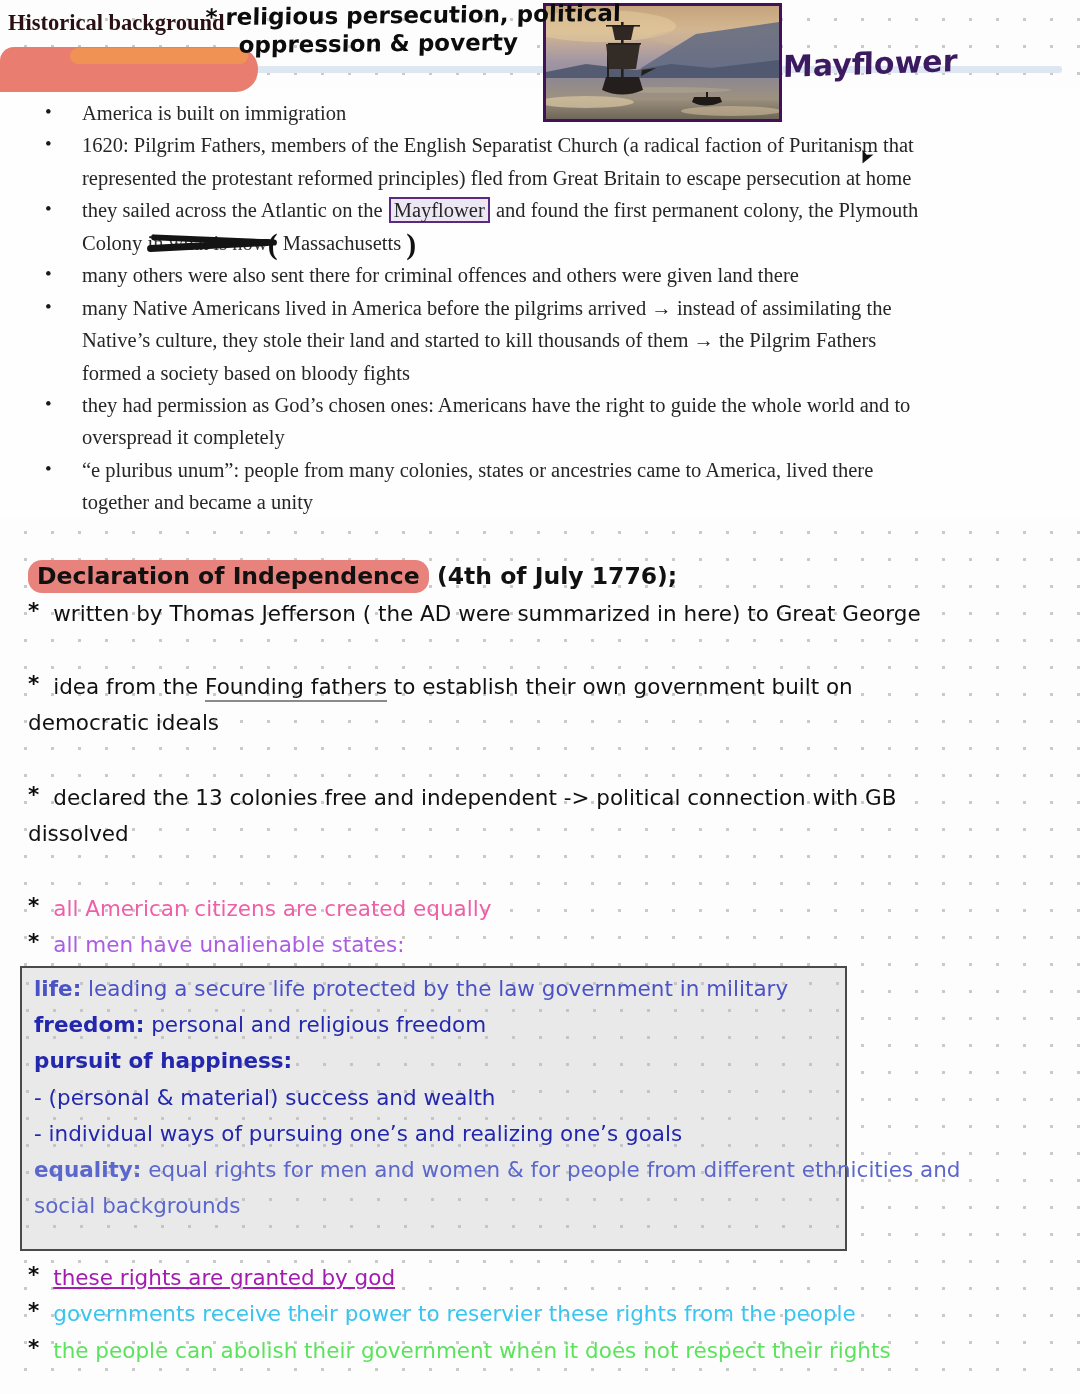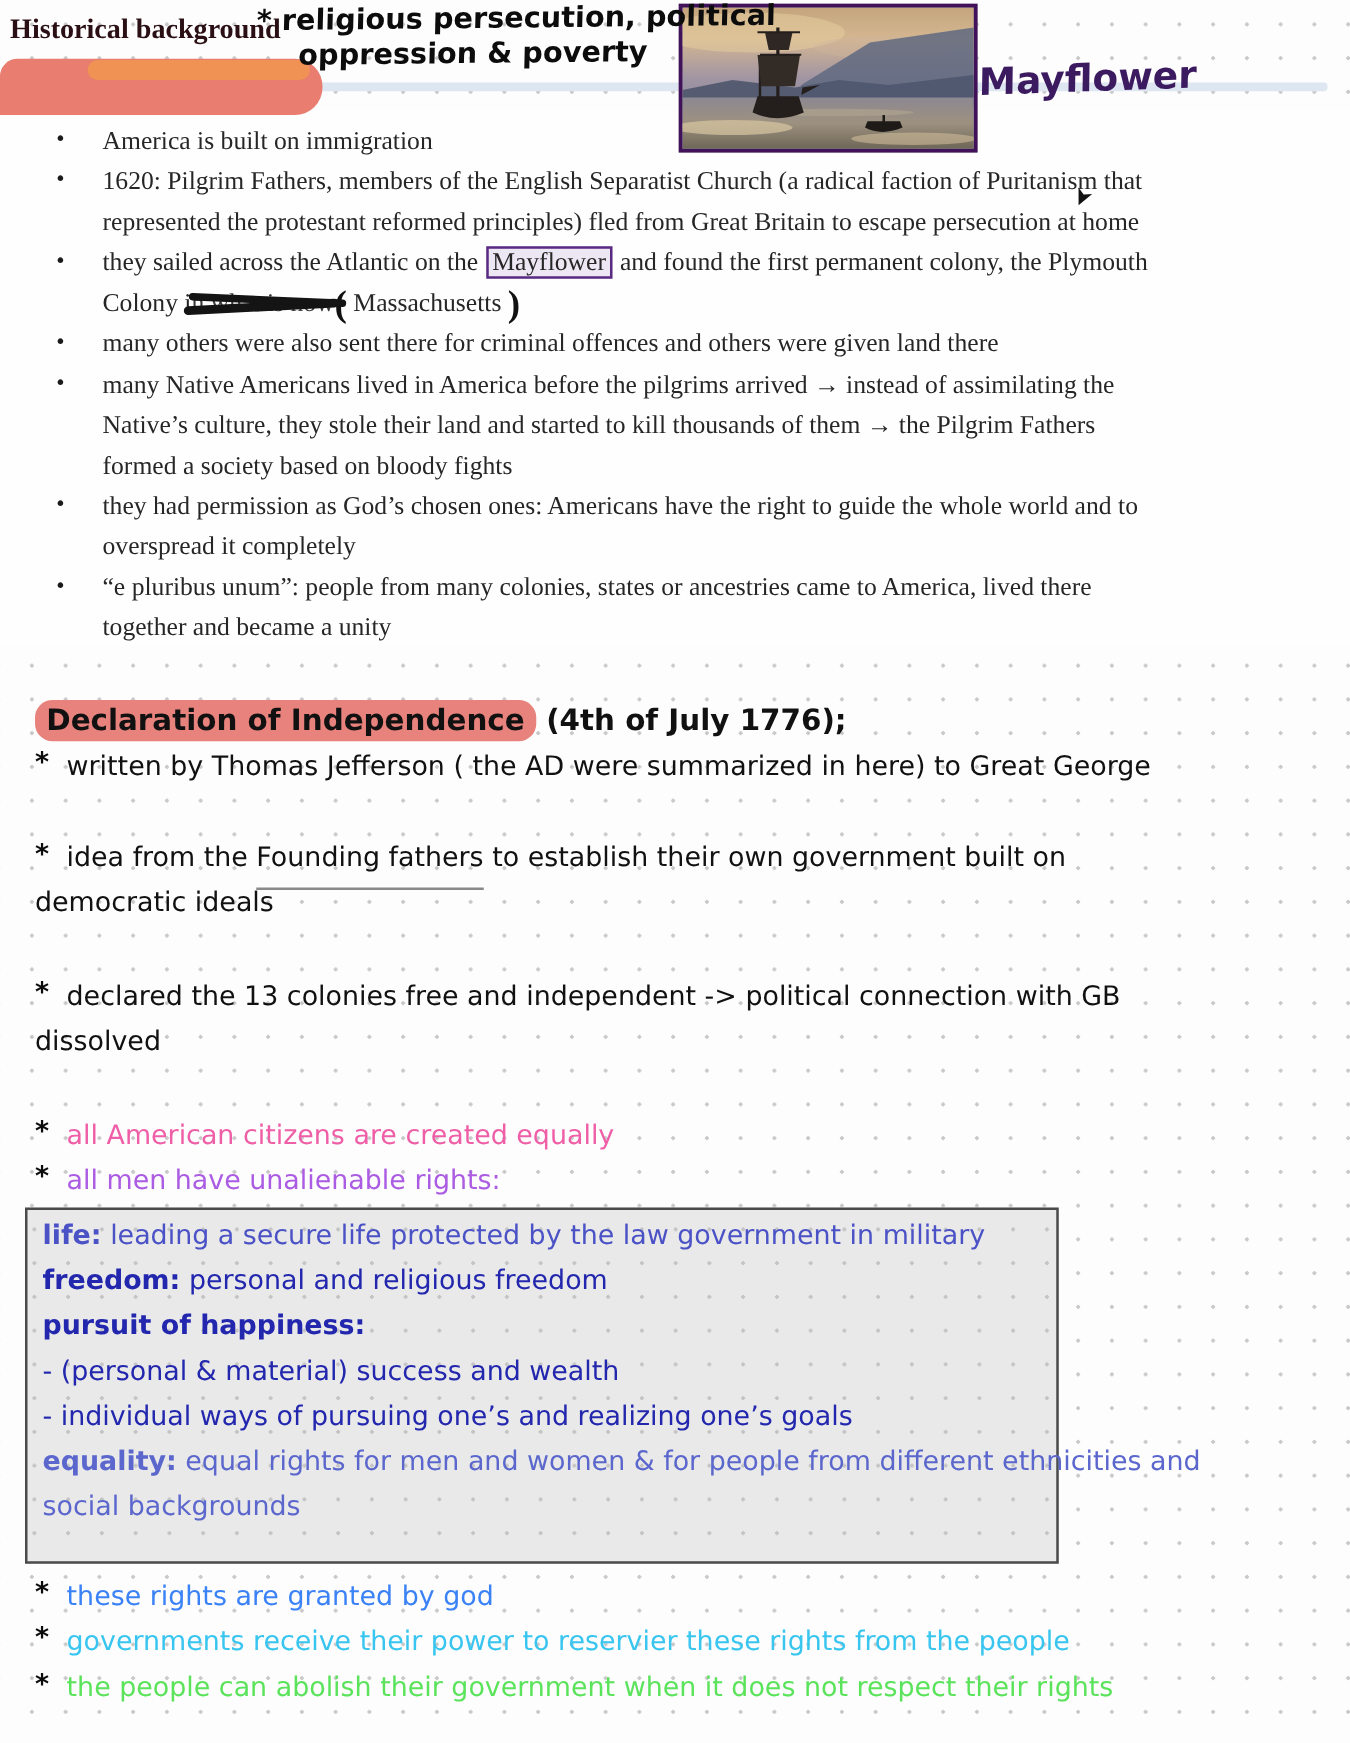--- a/index.html
+++ b/index.html
@@ -82,21 +82,21 @@
   }
   .decl .para{position:absolute;left:0;white-space:nowrap;}
   .decl-head{top:0;font-weight:bold;font-size:23.5px;}
   .decl-head .hl-title{background:#e8827d;border-radius:14px;padding:2px 9px 3px 9px;}
   .dp1{top:38px;}
   .dp2{top:111px;}
   .dp3{top:222px;}
   .dp4{top:333px;}
   .dp5{top:369px;}
   .star{font-weight:bold;color:#0c0c0c;margin-right:14px;display:inline-block;transform:translateY(-3px);}
-  .seg-underline{border-bottom:2px solid #8a8a8a;padding-bottom:11px;}
+  .seg-underline{border-bottom:2px solid #8a8a8a;padding-bottom:1px;}
   .c-pink{color:#ef5fa7;}
   .c-purple{color:#ab5ce3;}
   
   .rights-box{
     position:absolute;left:20px;top:966px;width:827px;height:285px;z-index:1;
     background-color:#e9e9e9;
     background-image:radial-gradient(#c4c4c4 1.4px, transparent 1.6px);
     background-size:27px 27px;background-position:-8px 2px;
     border:2px solid #4a4a4a;
     font-family:"DejaVu Sans", sans-serif;font-size:21.5px;line-height:36.2px;
@@ -104,21 +104,21 @@
   }
   .tone-slate{color:#4a52c6;}
   .tone-navy{color:#2227ae;}
   .tone-peri{color:#5b67cc;}
   .blabel{font-weight:bold;}
   
   .footer-notes{
     position:absolute;left:28px;top:1260px;z-index:1;
     font-family:"DejaVu Sans", sans-serif;font-size:21.5px;line-height:36.4px;white-space:nowrap;
   }
-  .c-blue{color:#3b82f6;}
+  .c-blue{color:#a21caf;text-decoration:underline;}
   .c-cyan{color:#38c5ef;text-align:right;}
   .c-green{color:#5ce35c;}
 </style>
 </head>
 <body>
 
 <div class="hand-note">
   <div class="l1">* religious persecution, political</div>
   <div class="l2">oppression &amp; poverty</div>
 </div>
@@ -199,21 +199,21 @@
     <div>democratic ideals</div>
   </div>
   <div class="para dp3">
     <div><span class="star">*</span><span>declared the 13 colonies free and independent -&gt; political connection with GB</span></div>
     <div>dissolved</div>
   </div>
   <div class="para dp4">
     <span class="star">*</span><span class="c-pink">all American citizens are created equally</span>
   </div>
   <div class="para dp5">
-    <span class="star">*</span><span class="c-purple">all men have unalienable rights:</span>
+    <span class="star">*</span><span class="c-purple">all men have unalienable states:</span>
   </div>
 </div>
 
 <div class="rights-box">
   <div class="tone-slate"><span class="blabel">life:</span><span> leading a secure life protected by the law government in military</span></div>
   <div class="tone-navy"><span class="blabel">freedom:</span><span> personal and religious freedom</span></div>
   <div class="tone-navy blabel">pursuit of happiness:</div>
   <div class="tone-navy">- (personal &amp; material) success and wealth</div>
   <div class="tone-navy">- individual ways of pursuing one’s and realizing one’s goals</div>
   <div class="tone-peri"><span class="blabel">equality:</span><span> equal rights for men and women &amp; for people from different ethnicities and</span></div>

